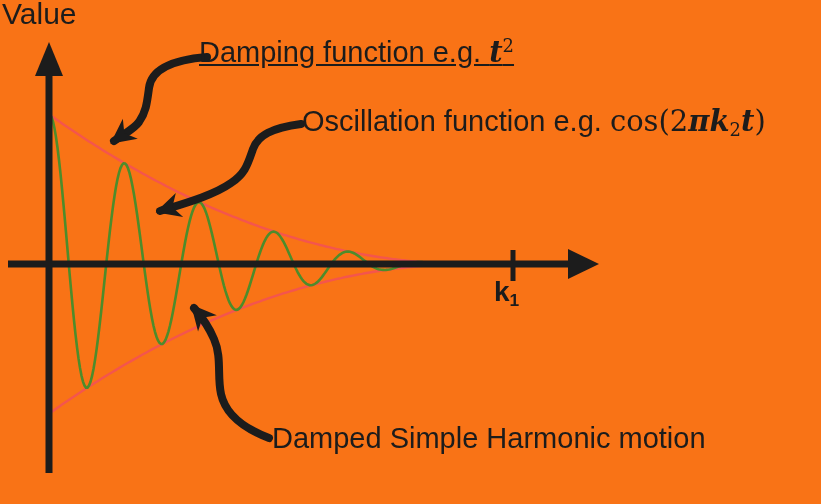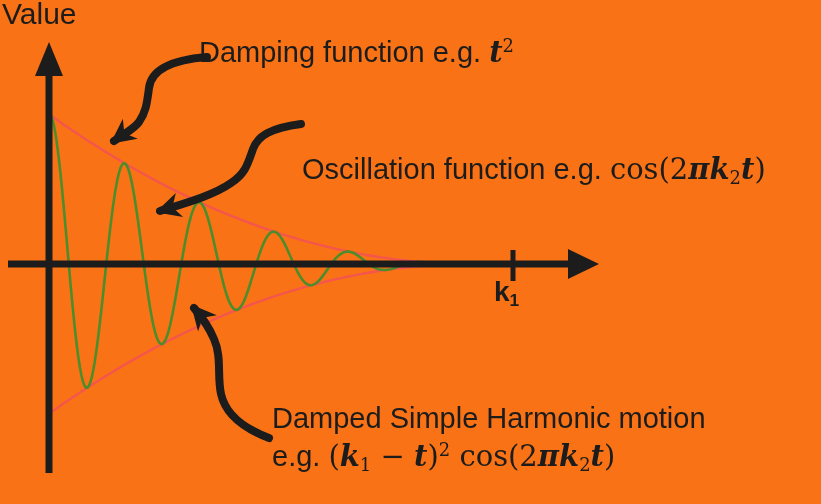--- a/index.html
+++ b/index.html
@@ -3,23 +3,23 @@
 <meta charset="utf-8">
 <style>
   html,body{margin:0;padding:0;background:#ffffff;}
   .canvas{position:relative;width:821px;height:504px;background:#f97316;overflow:hidden;
           font-family:"Liberation Sans",sans-serif;color:#1c1c1c;}
   .canvas svg{position:absolute;left:0;top:0;}
   .lbl{position:absolute;white-space:nowrap;color:#1c1c1c;}
   .lbl-value{left:2px;top:-3px;font-size:30px;}
   .lbl-time{left:609px;top:248px;font-size:30px;}
   .lbl-k1{left:494px;top:276px;font-size:28px;font-weight:bold;}
-  .lbl-damping{left:199px;top:35px;font-size:29px;}
-  .lbl-osc{left:302px;top:104px;font-size:29px;margin-top:48px;}
-  .lbl-shm{left:272px;top:399px;font-size:29px;line-height:38px;}
+  .lbl-damping{left:199px;top:35px;font-size:29px;text-decoration:underline;}
+  .lbl-osc{left:302px;top:104px;font-size:29px;}
+  .lbl-shm{left:272px;top:419px;font-size:29px;line-height:38px;}
   
   .m-rm{font-family:"DejaVu Serif",serif;}
   .m-bi{font-family:"DejaVu Serif",serif;font-style:italic;font-weight:bold;}
   .m-supr{font-family:"DejaVu Serif",serif;font-size:0.62em;position:relative;top:-0.55em;}
   .m-sub{font-family:"DejaVu Serif",serif;font-size:0.62em;position:relative;top:0.28em;}
   .m-ssub{font-size:0.62em;position:relative;top:0.28em;}
   .arrowline{fill:none;stroke:#1c1c1c;stroke-width:8;stroke-linecap:round;}
   .axisline{stroke:#1c1c1c;}
   #ahead path{fill:#1c1c1c;}
 </style>
@@ -54,16 +54,15 @@
 
 
   <div class="lbl lbl-k1"><span>k</span><span class="m-ssub">1</span></div>
 
   <div class="lbl lbl-damping"><span>Damping function e.g. </span><span class="m-bi">t</span><span class="m-supr">2</span></div>
 
   <div class="lbl lbl-osc"><span>Oscillation function e.g. </span><span class="m-rm">cos(2</span><span class="m-bi">πk</span><span class="m-sub">2</span><span class="m-bi">t</span><span class="m-rm">)</span></div>
 
   <div class="lbl lbl-shm">
     <div>Damped Simple Harmonic motion</div>
-    <div><span>e.g. </span><span class="m-rm">(</span><span class="m-bi">k</span><span class="m-sub">1</span><span class="m-rm"> − </span><span class="m-bi">t</span><span class="m-rm">)</span><span class="m-supr">2</span><span class="m-rm"> cos(2</span><span class="m-bi">πk</span><span class="m-sub">2</span><span class="m-bi">t</span><span class="m-rm">)</span></div>
   </div>
 
 </div>
 
 </body></html>

